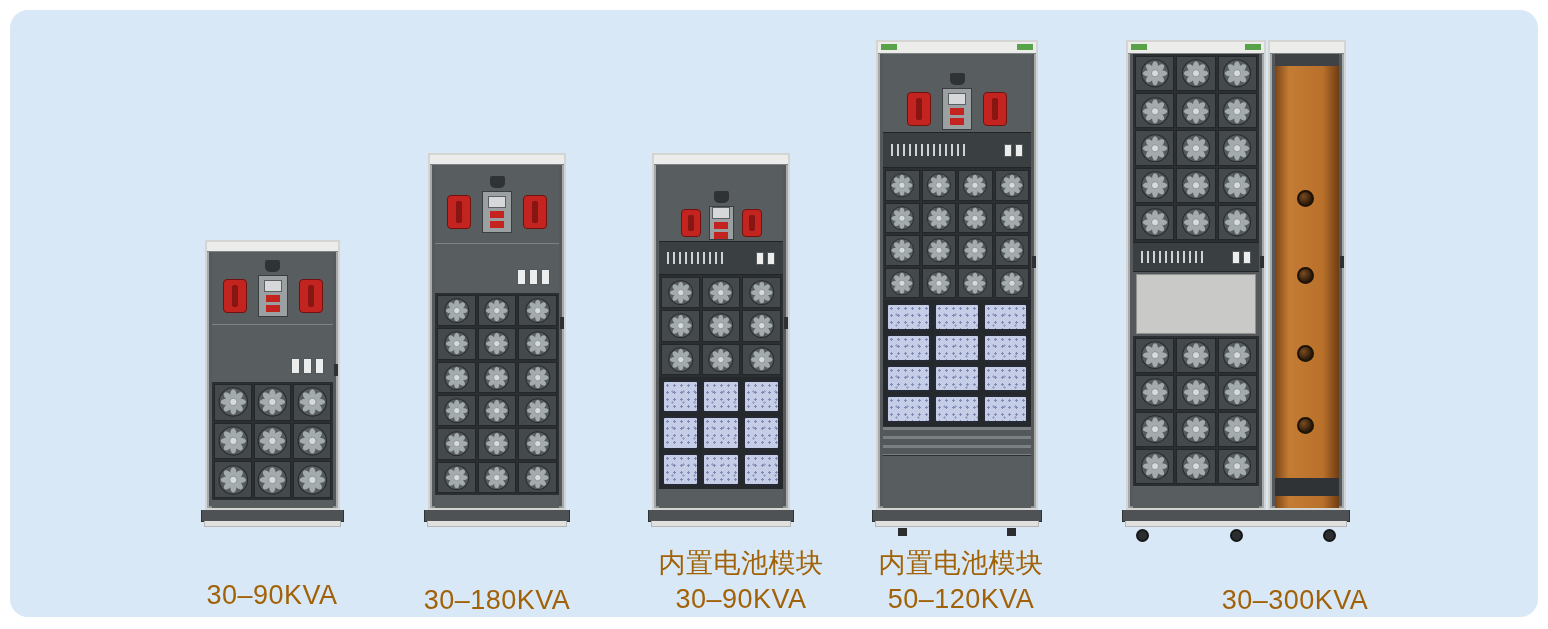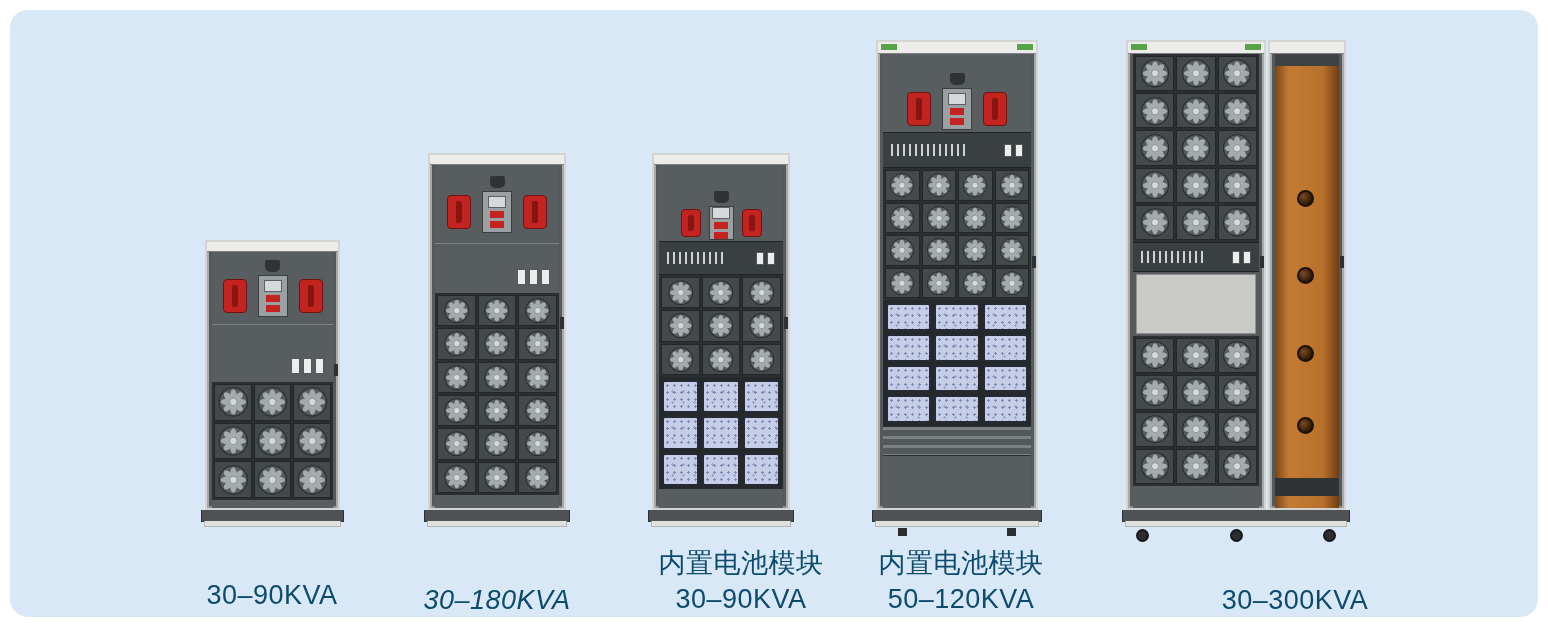--- a/index.html
+++ b/index.html
@@ -106,21 +106,21 @@
   .base{height:12px;background:#4e5254;margin:0 -4px;border:1px solid #2f3234;border-top:none;position:relative}
   .base::after{content:"";position:absolute;left:2px;right:2px;top:100%;height:5px;background:#e0e1df;border:1px solid #b5b6b4;border-top:none}
   .casters{display:flex;justify-content:space-between;padding:0 10px;margin-top:7px}
   .wheel{width:13px;height:13px;border-radius:50%;background:#2b2d2e;border:2px solid #151617}
   .feet{display:flex;justify-content:space-between;padding:0 22px;margin-top:6px}
   .foot{width:9px;height:8px;background:#2b2d2e}
 
   
   .cab-label{
     position:absolute;transform:translateX(-50%);
-    text-align:center;color:#0c4a6e;font-size:27px;line-height:1.33;
+    text-align:center;color:#a16207;font-size:27px;line-height:1.33;
     letter-spacing:0.5px;white-space:nowrap;
   }
 </style>
 </head>
 <body>
 
 <div class="stage">
   <div class="panel" style="background: rgb(217, 232, 246);"></div>
   <div id="figures">
       <div class="cabinet" style="left: 205px; top: 240px; width: 135px;">
@@ -609,21 +609,21 @@
                   </g>
                   <circle cx="20" cy="20" r="5" fill="#d6dadb" stroke="#7c8284" stroke-width="1"></circle>
                 </svg>
               </div>
             </div>
             <div class="sec blank" style="flex: 1 1 0%;"></div>
           </div>
         </div>
         <div class="base"></div>
       </div>
-      <div class="cab-label" style="left: 497px; top: 583px; font-style: italic;">
+      <div class="cab-label" style="left: 497px; top: 583px;">
         <div class="lab-line">30–180KVA</div>
       </div>
       <div class="cabinet" style="left: 652px; top: 153px; width: 138px;">
         <div class="units" style="height: 357px;">
           <div class="unit" style="width: 138px;">
             <div class="sec topstrip" style="height: 10px; flex: 0 0 10px;"></div>
             <div class="sec blank" style="height: 24px; flex: 0 0 24px;"></div>
             <div class="sec breakers small" style="height: 52px; flex: 0 0 52px;">
               <div class="plug"></div>
               <div class="brow">

